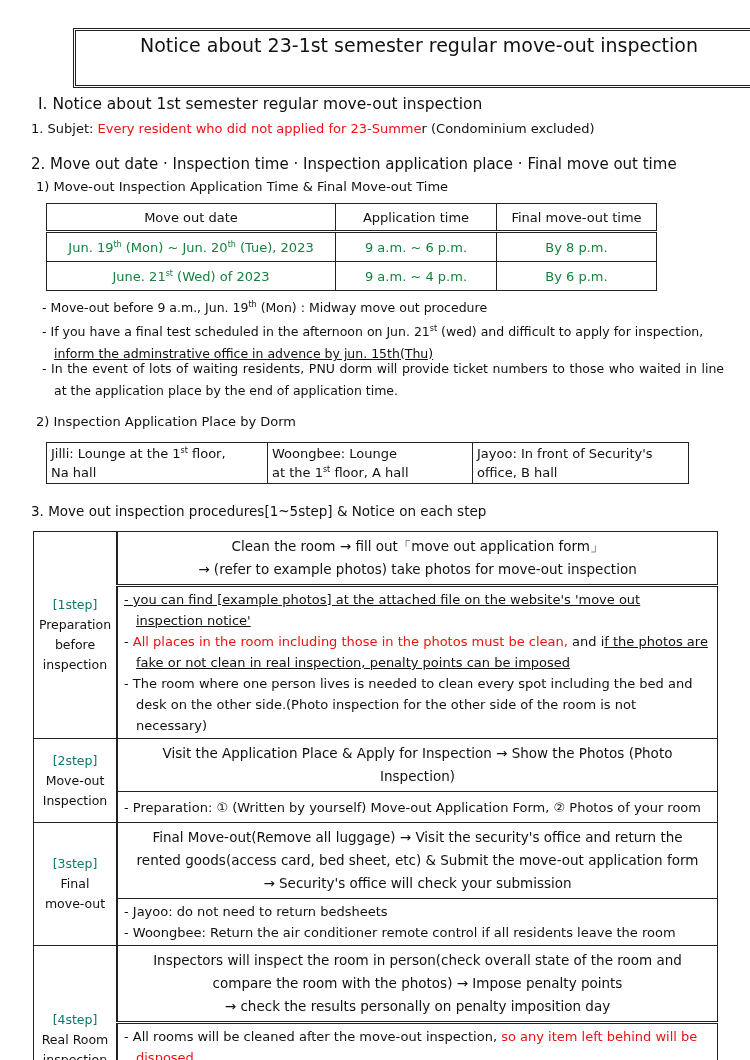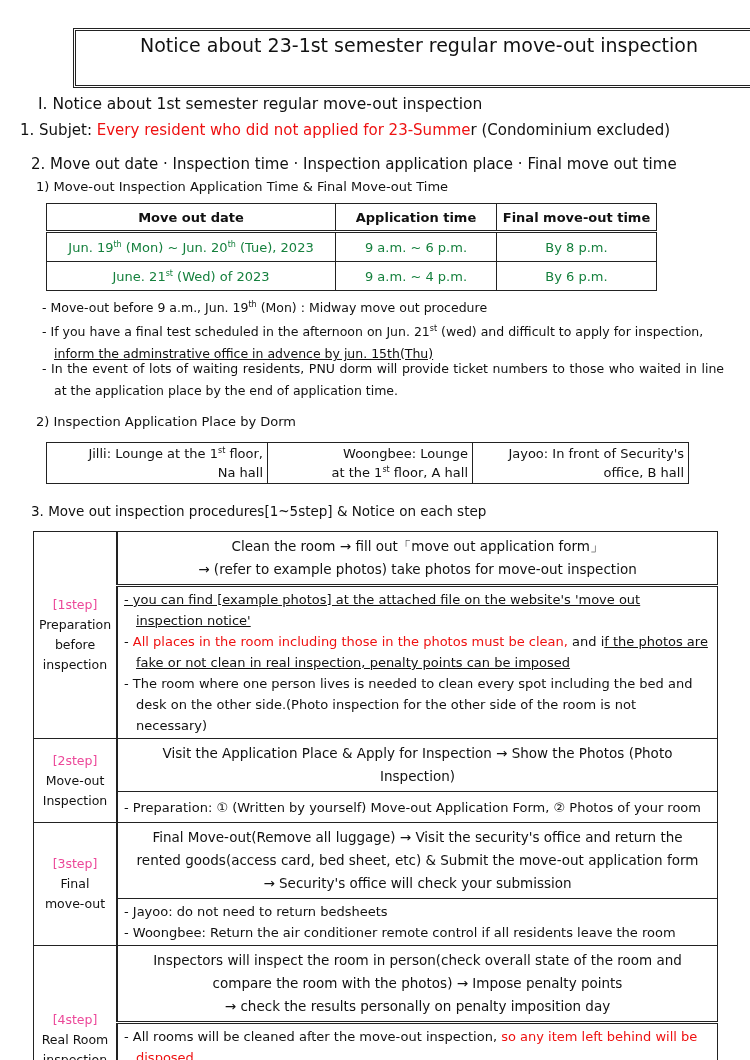--- a/index.html
+++ b/index.html
@@ -2,47 +2,47 @@
 <html><head>
 <meta charset="utf-8">
 <style>
   html,body{margin:0;padding:0;background:#fff;}
   body{width:750px;height:1060px;position:relative;font-family:"DejaVu Sans",sans-serif;color:#111;overflow:hidden;}
   .title-box{position:absolute;left:31px;top:28px;width:686px;height:54px;border:3px double #222;text-align:center;font-size:19px;line-height:26px;margin-left:42px;}
   .h1{position:absolute;left:38px;top:95px;font-size:15.5px;}
   .line{position:absolute;font-size:14.5px;white-space:nowrap;}
   .red{color:#ee1111;}
   .blue{color:#15803d;}
-  .green{color:#ec4899;}
+  .green{color:#0f766e;}
   u{}
   sup{font-size:8px;line-height:0;}
   table{border-collapse:collapse;position:absolute;}
   .t1{left:46px;top:203px;width:611px;font-size:13px;}
   .t1 td{border:1px solid #222;text-align:center;height:28px;padding:0;}
-  .t1 tr.hdr td{border-bottom:3px double #222;height:26px;font-weight:bold;}
+  .t1 tr.hdr td{border-bottom:3px double #222;height:26px;}
   .note{position:absolute;left:42px;font-size:12.5px;line-height:22px;width:682px;}
   .t2{left:46px;top:442px;width:643px;font-size:13px;}
-  .t2 td{border:1px solid #222;text-align:right;line-height:19px;padding:0 4px;height:40px;}
+  .t2 td{border:1px solid #222;text-align:left;line-height:19px;padding:0 4px;height:40px;}
   .t3{left:33px;top:531px;width:685px;font-size:12.5px;}
   .t3 > tbody > tr > td{border:1px solid #222;vertical-align:middle;padding:0;}
   .t3 td.step{width:82px;text-align:center;line-height:20px;border-width:1px 2px 1px 1px;}
   .main{text-align:center;line-height:23px;font-size:13.5px;padding:3px 16px !important;margin-left:8px;}
   .sub{border-top:3px double #222 !important;padding:2px 6px !important;line-height:21px;font-size:13px;}
   .sub div{padding-left:12px;text-indent:-12px;}
 </style>
 </head>
 <body>
 
 <div class="title-box">
   <div style="margin-top:1px">Notice about 23-1st semester regular move-out inspection</div>
 </div>
 
 <div class="h1">Ⅰ. Notice about 1st semester regular move-out inspection</div>
 
-<div class="line" style="left:20px;top:121px;font-size:15px"><span>1. Subjet: </span><span class="red">Every resident who did not applied for 23-Summe</span><span>r (Condominium excluded)</span></div>
+<div class="line" style="left:31px;top:121px;font-size:13px"><span>1. Subjet: </span><span class="red">Every resident who did not applied for 23-Summe</span><span>r (Condominium excluded)</span></div>
 
 <div class="line" style="left:31px;top:155px;font-size:15px">2. Move out date · Inspection time · Inspection application place · Final move out time</div>
 <div class="line" style="left:36px;top:179px;font-size:13px">1) Move-out Inspection Application Time &amp; Final Move-out Time</div>
 
 <table class="t1">
   <tbody>
       <tr class="hdr">
     <td style="width:288px">Move out date</td>
     <td style="width:160px">Application time</td>
     <td>Final move-out time</td>

